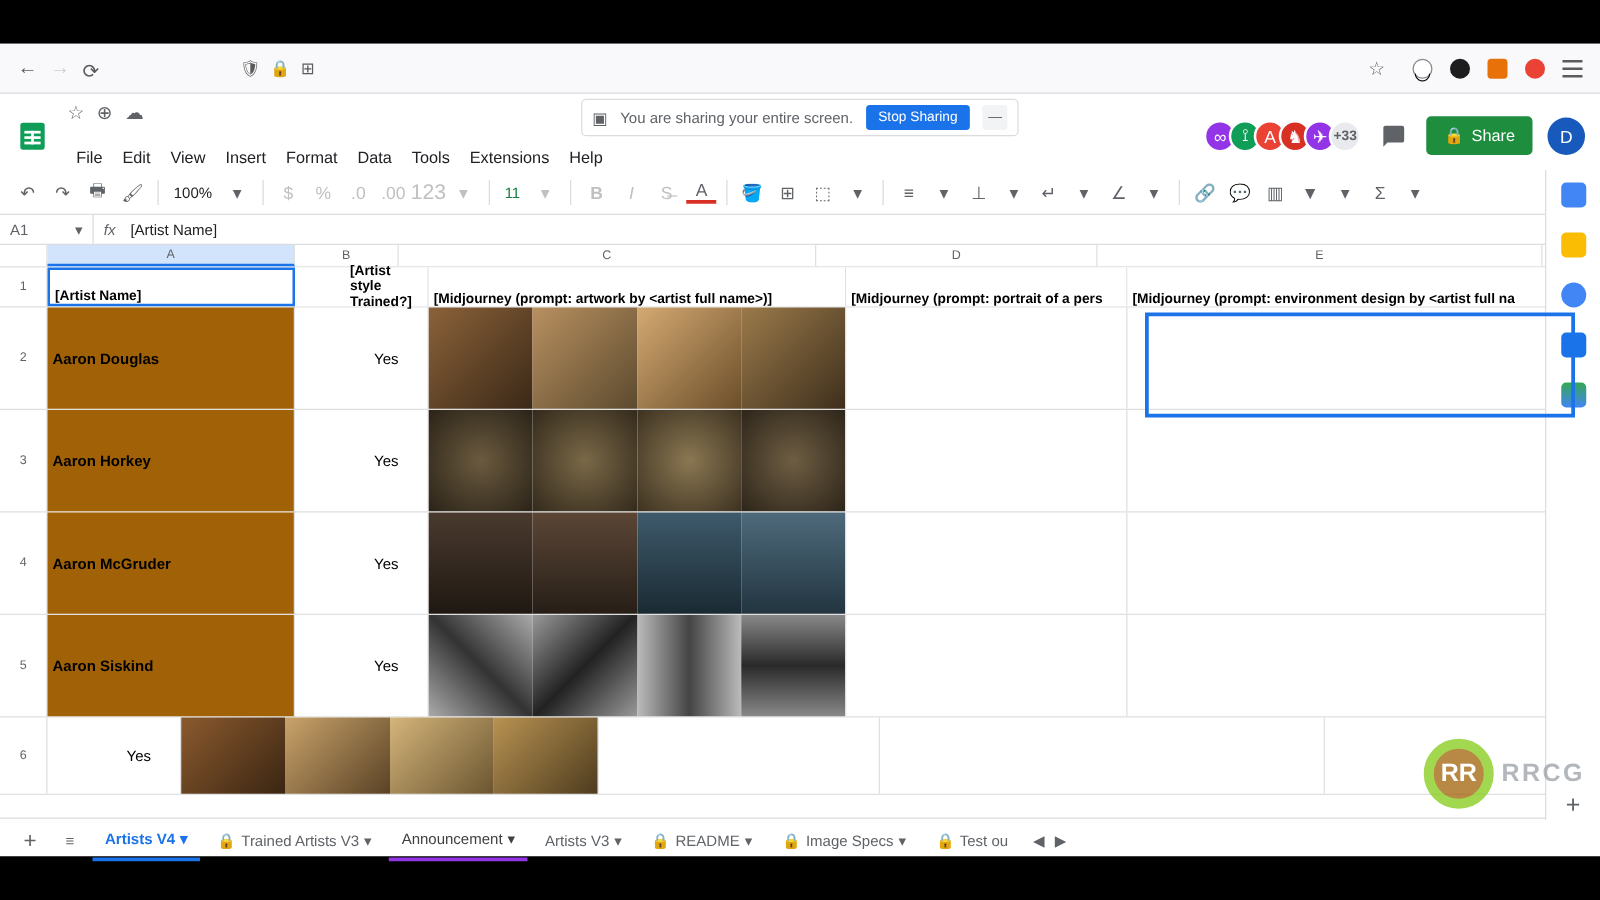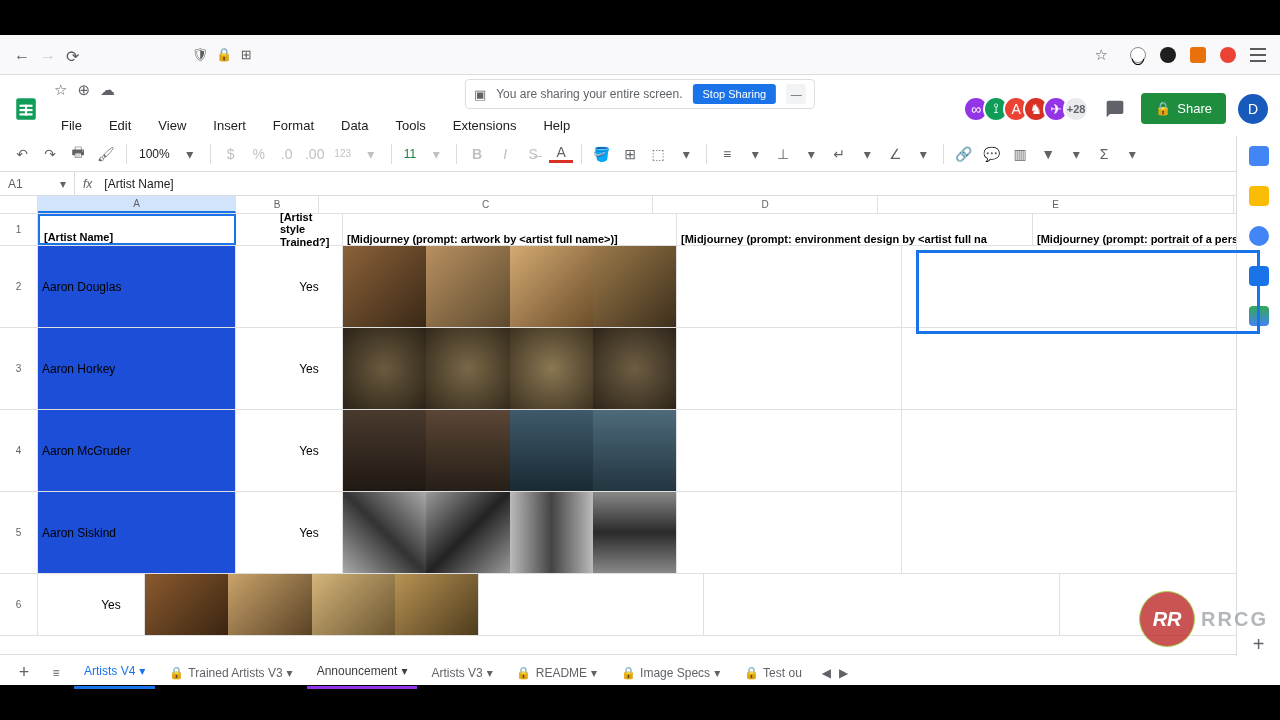--- a/index.html
+++ b/index.html
@@ -22,21 +22,21 @@
 .hamburger span { height: 2px; background: #5b5b5b; }
 
 
 .sheets-header { display: flex; align-items: center; padding: 6px 12px 0 8px; gap: 10px; position: relative; }
 .sheets-logo { width: 36px; height: 44px; display: flex; align-items: center; justify-content: center; }
 .sheets-logo svg { width: 26px; }
 .title-area { flex: 1; }
 .title-row { display: flex; align-items: center; gap: 10px; }
 .doc-title { font-size: 17px; color: #5f6368; }
 .title-ic { color: #5f6368; font-size: 15px; }
-.menu-row { display: flex; gap: 13px; margin-top: 16px; }
+.menu-row { display: flex; gap: 2px; margin-top: 16px; }
 .menu-item { font-size: 13px; color: #202124; padding: 3px 7px; cursor: pointer; }
 .share-bar { position: absolute; left: 50%; top: 4px; transform: translateX(-50%); display: flex; align-items: center; background: #fff; border: 1px solid #dadce0; border-radius: 4px; padding: 4px 8px; gap: 10px; height: 30px; }
 .share-text { font-size: 12px; color: #5f6368; }
 .stop-btn { background: #1a73e8; color: #fff; font-size: 11px; padding: 4px 10px; border-radius: 3px; border: none; }
 .hide-btn { width: 20px; height: 20px; background: #f1f3f4; border-radius: 3px; display: flex; align-items: center; justify-content: center; font-size: 11px; color: #5f6368; }
 .header-right { display: flex; align-items: center; gap: 12px; }
 .avatars { display: flex; }
 .avatar { width: 26px; height: 26px; border-radius: 50%; border: 2px solid #fff; margin-left: -6px; display: flex; align-items: center; justify-content: center; font-size: 14px; color: #fff; }
 .avatar-more { background: #e8eaed; color: #5f6368; font-size: 11px; font-weight: bold; }
 .comment-ic { width: 28px; height: 28px; display: flex; align-items: center; justify-content: center; }
@@ -67,48 +67,48 @@
 .ch { border-right: 1px solid #e0e0e0; display: flex; align-items: center; justify-content: center; }
 .ch-a { width: 198px; background: #d2e3fc; border-bottom: 2px solid #1a73e8;} 
 .ch-b { width: 83px; }
 .ch-c { width: 334px; }
 .ch-d { width: 225px; }
 .ch-e { width: 356px; }
 .rows { }
 .row { display: flex; border-bottom: 1px solid #e0e0e0; }
 .rn { width: 38px; display: flex; align-items: center; justify-content: center; font-size: 10px; color: #5f6368; border-right: 1px solid #e0e0e0; }
 .cell { border-right: 1px solid #e0e0e0; display: flex; align-items: center; padding: 0 4px; font-size: 12px; }
-.c-a { width: 198px; background: #1d4ed8; font-weight: normal; color: #000; }
+.c-a { width: 198px; background: #a16207; font-weight: bold; color: #000; }
 .c-b { width: 107px; justify-content: center; padding-left: 44px; }
 .c-c { width: 334px; padding: 0; }
 .c-d { width: 225px; }
 .c-e { width: 356px; }
 .row-hdr { height: 32px; }
 .row-hdr .cell { font-weight: bold; font-size: 11px; background: #fff; }
 .row-hdr .c-a { background: #fff; border: 2px solid #1a73e8; position: relative; z-index: 2; }
 .row-data { height: 82px; }
 .imgset { display: flex; width: 100%; height: 100%; }
 .imgset div { flex: 1; }
 
 
 .tabs-bar { height: 36px; border-top: 1px solid #dadce0; display: flex; align-items: center; padding: 0 10px; gap: 4px; font-size: 12px; color: #5f6368; }
 .tab-add { width: 28px; text-align: center; font-size: 18px; color: #5f6368; }
 .tab-all { width: 28px; text-align: center; }
 .tab { padding: 8px 10px; display: flex; align-items: center; gap: 4px; cursor: pointer; }
-.tab.active { color: #1a73e8; border-bottom: 3px solid #1a73e8; font-weight: 400; }
+.tab.active { color: #1a73e8; border-bottom: 3px solid #1a73e8; font-weight: 700; }
 .tab.active2 { color: #404040; border-bottom: 3px solid #9334e6; font-weight: 500; }
 .lock { font-size: 12px; }
 .tabnav { display: flex; gap: 8px; margin-left: 6px; }
 
 
 .row1-e-sel { border: 3px solid #1a73e8; position: absolute; left: 916px; top: 215px; width: 344px; height: 84px; pointer-events: none; z-index: 3; }
 
 
 .watermark { position: absolute; right: 12px; bottom: 38px; display: flex; align-items: center; gap: 6px; opacity: 0.75; }
-.wm-circle { width: 56px; height: 56px; border-radius: 50%; background: #b91c1c; border: 1px solid #84cc16; display: flex; align-items: center; justify-content: center; color: #fff; font-weight: bold; font-size: 20px; font-style: italic; }
+.wm-circle { width: 56px; height: 56px; border-radius: 50%; background: #a16207; border: 8px solid #84cc16; display: flex; align-items: center; justify-content: center; color: #fff; font-weight: bold; font-size: 20px; }
 .wm-text { font-size: 20px; font-weight: bold; color: #9aa0a6; letter-spacing: 2px; }
 </style>
 </head>
 <body>
 
 <div class="letterbox-top"></div>
 <div class="viewport">
 
   <div class="browser-bar">
     <span class="nav-arrow">←</span>
@@ -169,21 +169,21 @@
       <span class="hide-btn">—</span>
     </div>
 
     <div class="header-right">
       <div class="avatars">
         <span class="avatar" style="background:#9334e6">∞</span>
         <span class="avatar" style="background:#0f9d58">⟟</span>
         <span class="avatar" style="background:#ea4335">A</span>
         <span class="avatar" style="background:#d93025">♞</span>
         <span class="avatar" style="background:#9334e6">✈</span>
-        <span class="avatar avatar-more">+28</span>
+        <span class="avatar avatar-more">+33</span>
       </div>
       <span class="comment-ic">
         <svg width="20" height="20" viewBox="0 0 24 24">
             <path fill="#5f6368" d="M20 2H4c-1.1 0-2 .9-2 2v18l4-4h14c1.1 0 2-.9 2-2V4c0-1.1-.9-2-2-2z"></path>
           </svg>
       </span>
       <button class="share-btn">
         <span>🔒</span>
         <span>Share</span>
       </button>
@@ -197,21 +197,21 @@
     <span class="tool">🖶</span>
     <span class="tool">🖌</span>
     <span class="tool-sep"></span>
     <span class="zoom-sel">100%</span>
       <span class="tool">▾</span>
     <span class="tool-sep"></span>
     <span class="tool disabled">$</span>
     <span class="tool disabled">%</span>
     <span class="tool disabled">.0</span>
     <span class="tool disabled">.00</span>
-    <span class="tool disabled" style="font-size:10px">123</span>
+    <span class="tool disabled" style="font-size:17px">123</span>
       <span class="tool disabled">▾</span>
     <span class="tool-sep"></span>
     <span class="zoom-sel disabled" style="color:#15803d">11</span>
       <span class="tool disabled">▾</span>
     <span class="tool-sep"></span>
     <span class="tool disabled">
         <b>B</b>
       </span>
     <span class="tool disabled">
         <i>I</i>
@@ -261,22 +261,22 @@
         <div class="ch ch-c">C</div>
         <div class="ch ch-d">D</div>
         <div class="ch ch-e">E</div>
       </div>
       <div class="rows">
         <div class="row row-hdr">
           <div class="rn">1</div>
           <div class="cell c-a" style="align-items:flex-end">[Artist Name]</div>
           <div class="cell c-b" style="justify-content:flex-start;text-align:left;line-height:1.1">[Artist style Trained?]</div>
           <div class="cell c-c" style="align-items:flex-end;padding:0 4px">[Midjourney (prompt: artwork by &lt;artist full name&gt;)]</div>
+          <div class="cell c-d" style="align-items:flex-end;white-space:nowrap;overflow:hidden">[Midjourney (prompt: portrait of a pers</div>
           <div class="cell c-e" style="align-items:flex-end;white-space:nowrap;overflow:hidden">[Midjourney (prompt: environment design by &lt;artist full na</div>
-          <div class="cell c-d" style="align-items:flex-end;white-space:nowrap;overflow:hidden">[Midjourney (prompt: portrait of a pers</div>
         </div>
 
         <div class="row row-data">
           <div class="rn">2</div>
           <div class="cell c-a">Aaron Douglas</div>
           <div class="cell c-b">Yes</div>
           <div class="cell c-c">
               <div class="imgset">
                 <div style="background:linear-gradient(135deg,#8b6239,#3a2817)"></div>
                 <div style="background:linear-gradient(135deg,#b89060,#5c4a2e)"></div>

